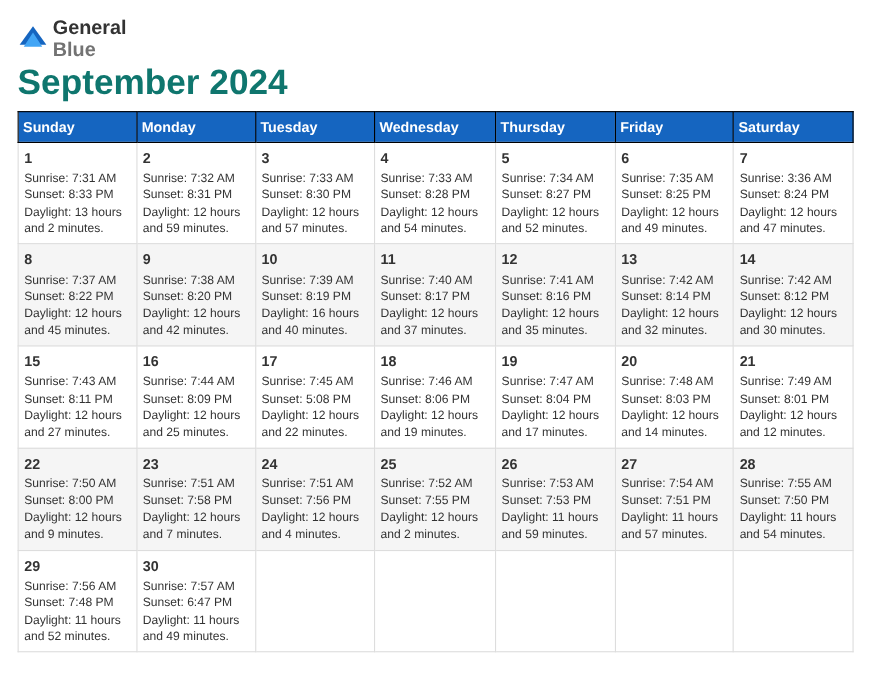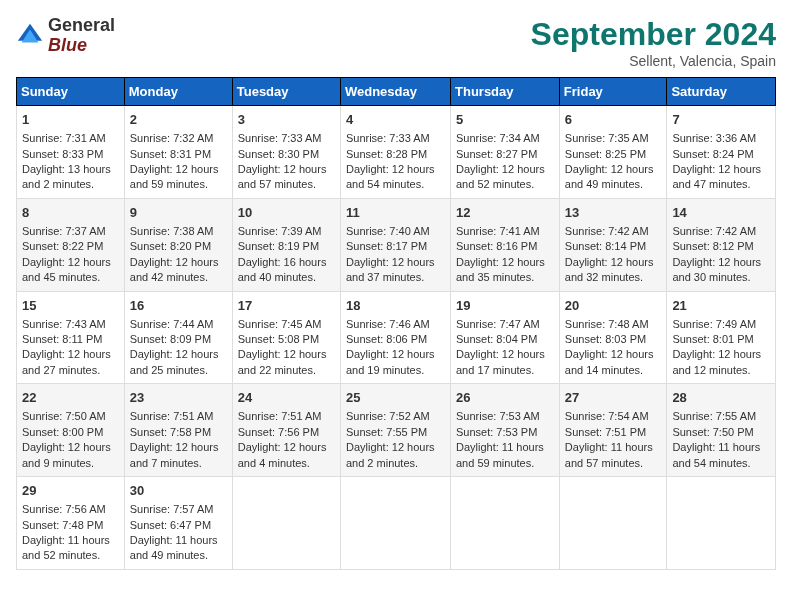--- a/index.html
+++ b/index.html
@@ -8,33 +8,34 @@
       background: #fff;
       width: 792px;
       min-height: 612px;
       padding: 16px;
     }
     .header {
       display: flex;
       justify-content: space-between;
       align-items: flex-start;
       margin-bottom: 8px;
+      flex-direction: column;
     }
     .logo {
       display: flex;
       align-items: center;
       gap: 4px;
     }
     .logo-text {
       font-size: 18px;
       font-weight: bold;
       line-height: 1.1;
     }
     .logo-general { color: #333; }
-    .logo-blue { color: #7f1d1d; font-style: italic; }
+    .logo-blue { color: #737373; }
     .logo-icon {
       width: 28px;
       height: 28px;
     }
     .title-block {
       text-align: right;
     }
     .month-title {
       font-size: 32px;
       font-weight: bold;
@@ -90,21 +91,20 @@
       <polygon points="15,2 28,20 2,20" fill="#1565C0"></polygon>
       <polygon points="15,8 24,22 6,22" fill="#42A5F5"></polygon>
     </svg>
     <div class="logo-text">
       <span class="logo-general">General</span><br>
       <span class="logo-blue">Blue</span>
     </div>
   </div>
   <div class="title-block">
     <div class="month-title">September 2024</div>
-    <div class="location">Sellent, Valencia, Spain</div>
   </div>
 </div>
 
 <table class="calendar">
   <thead>
     <tr>
     <th>Sunday</th>
         <th>Monday</th>
         <th>Tuesday</th>
         <th>Wednesday</th>

